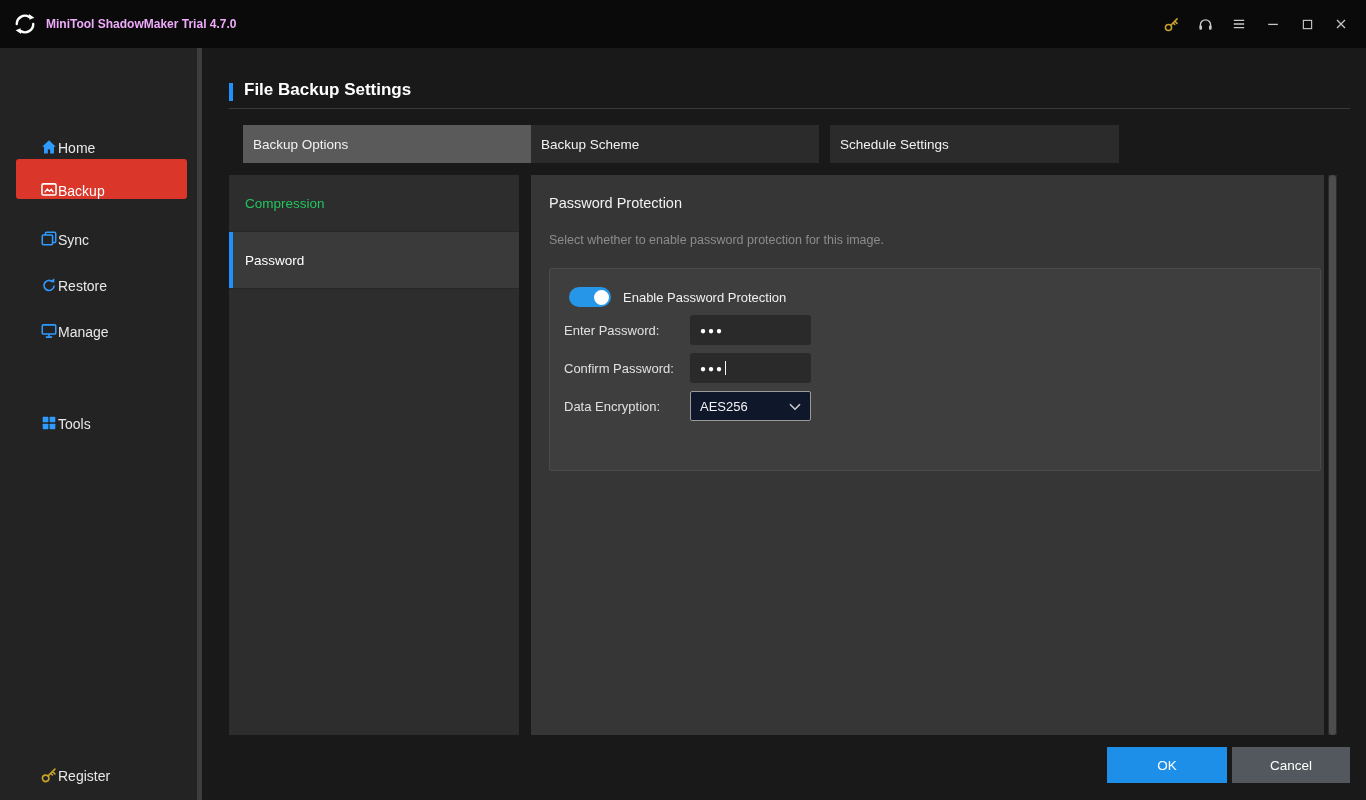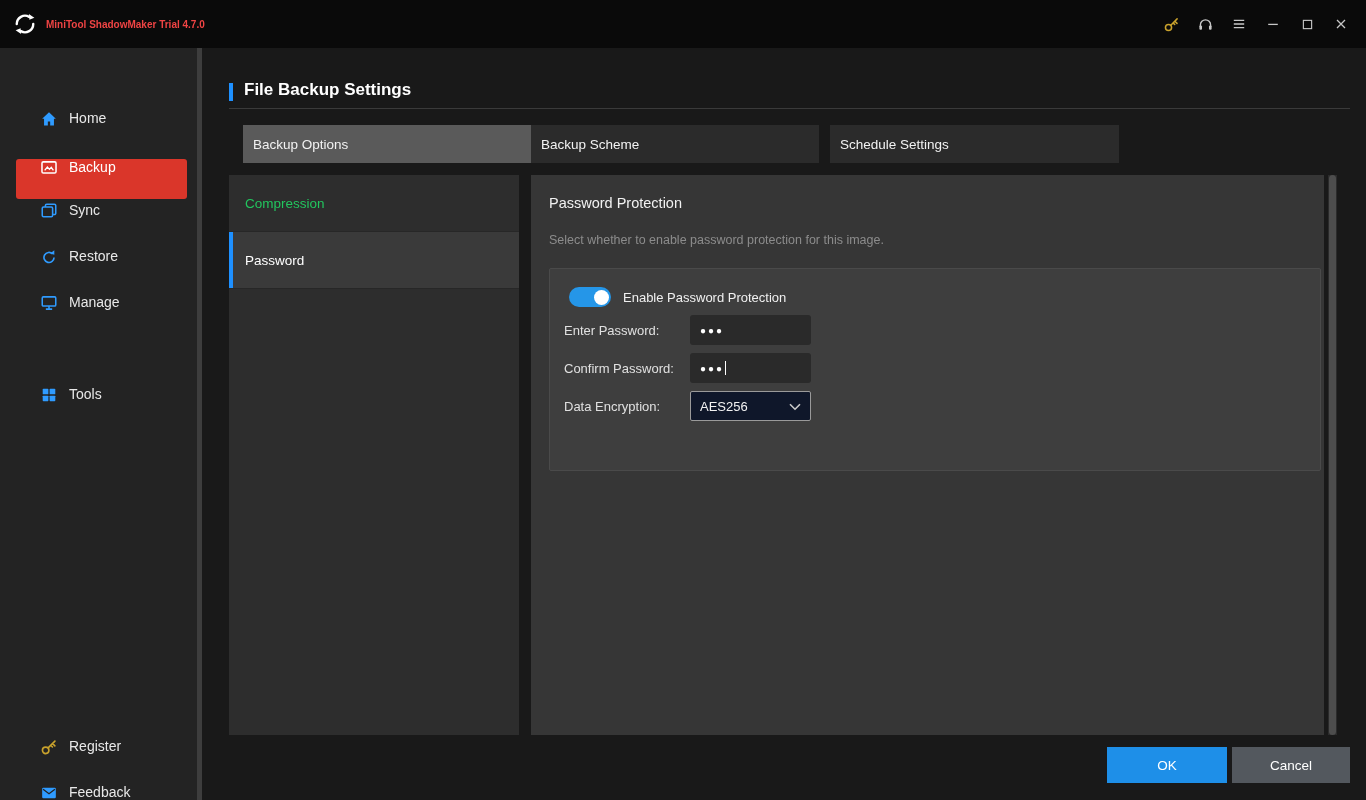--- a/index.html
+++ b/index.html
@@ -4,29 +4,29 @@
 <style>
   * { margin:0; padding:0; box-sizing:border-box; }
   html,body { background:#000; }
   body { font-family:"Liberation Sans","DejaVu Sans",sans-serif; }
   .app { position:relative; width:1366px; height:800px; background:#191919; overflow:hidden; }
 
   
   .titlebar { position:absolute; left:0; top:0; width:1366px; height:48px; background:#0a0a0a;
               display:flex; align-items:center; }
   .tb-logo { margin-left:14px; display:flex; align-items:center; }
-  .tb-title { margin-left:10px; font-size:10px; font-weight:bold; color:#ef4444; }
+  .tb-title { margin-left:10px; font-size:12px; font-weight:bold; color:#f0abfc; }
   .tb-right { margin-left:auto; display:flex; align-items:center; padding-right:8px; }
   .tb-btn { width:34px; height:30px; display:flex; align-items:center; justify-content:center; cursor:default; }
 
   
   .sidebar { position:absolute; left:0; top:48px; width:197px; height:752px; background:#232323; }
   .sidebar-edge { position:absolute; left:197px; top:48px; width:5px; height:752px; background:#3d3d3d; }
-  .nav-item { position:absolute; left:0; width:197px; height:46px; display:flex; align-items:flex-start;
-              padding-left:40px; gap:11px; color:#e8e8e8; font-size:14px; cursor:default; }
+  .nav-item { position:absolute; left:0; width:197px; height:46px; display:flex; align-items:flex-end;
+              padding-left:40px; color:#e8e8e8; font-size:14px; cursor:default; }
   .nav-item .ic { width:18px; height:18px; display:flex; align-items:center; justify-content:center; }
   .n1{top:62px}.n3{top:154px}.n4{top:200px}.n5{top:246px}.n6{top:292px}.n7{top:338px}
   .n8{top:690px}.n9{top:736px}
   .nav-item.selected { left:16px; top:111px; width:171px; height:40px; padding-left:24px;
                        background:#da362a; border-radius:3px; color:#ffffff; }
 
   
   .main { position:absolute; left:202px; top:48px; width:1164px; height:752px; }
   .page-accent { position:absolute; left:27px; top:35px; width:4px; height:18px; background:#1e90ff; }
   .page-title { position:absolute; left:42px; top:32px; font-size:17px; font-weight:600; color:#ffffff; }

